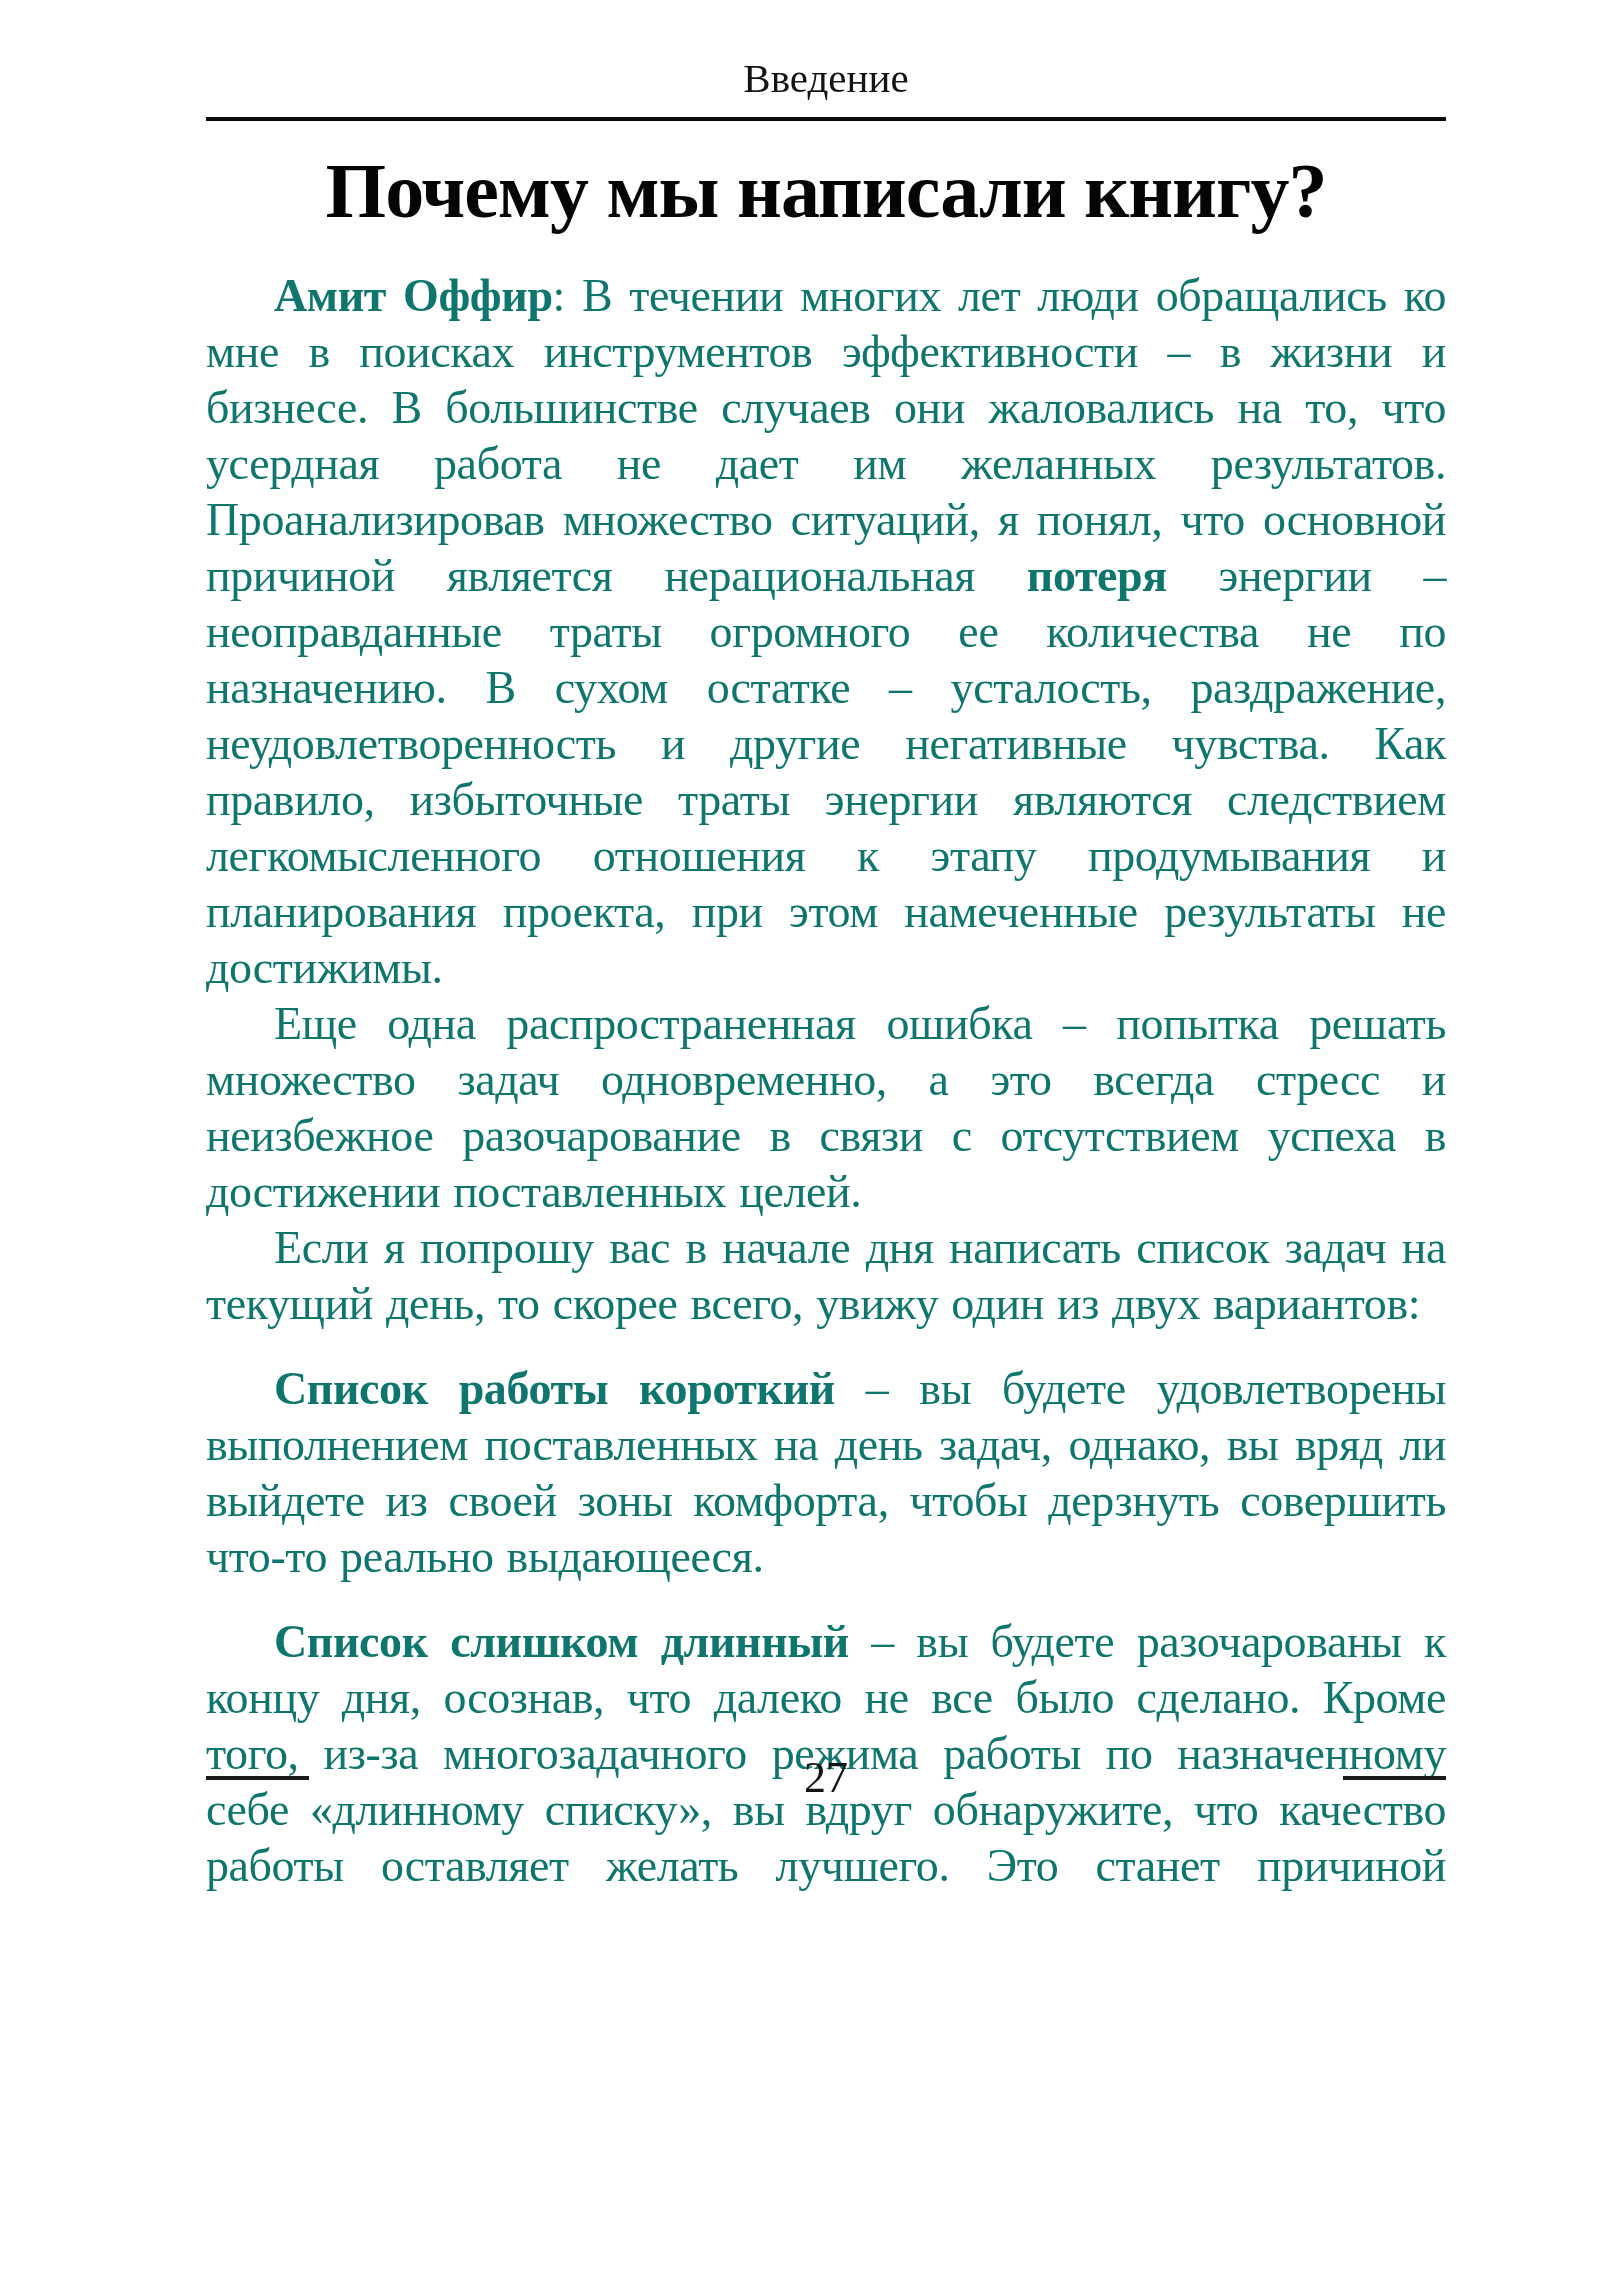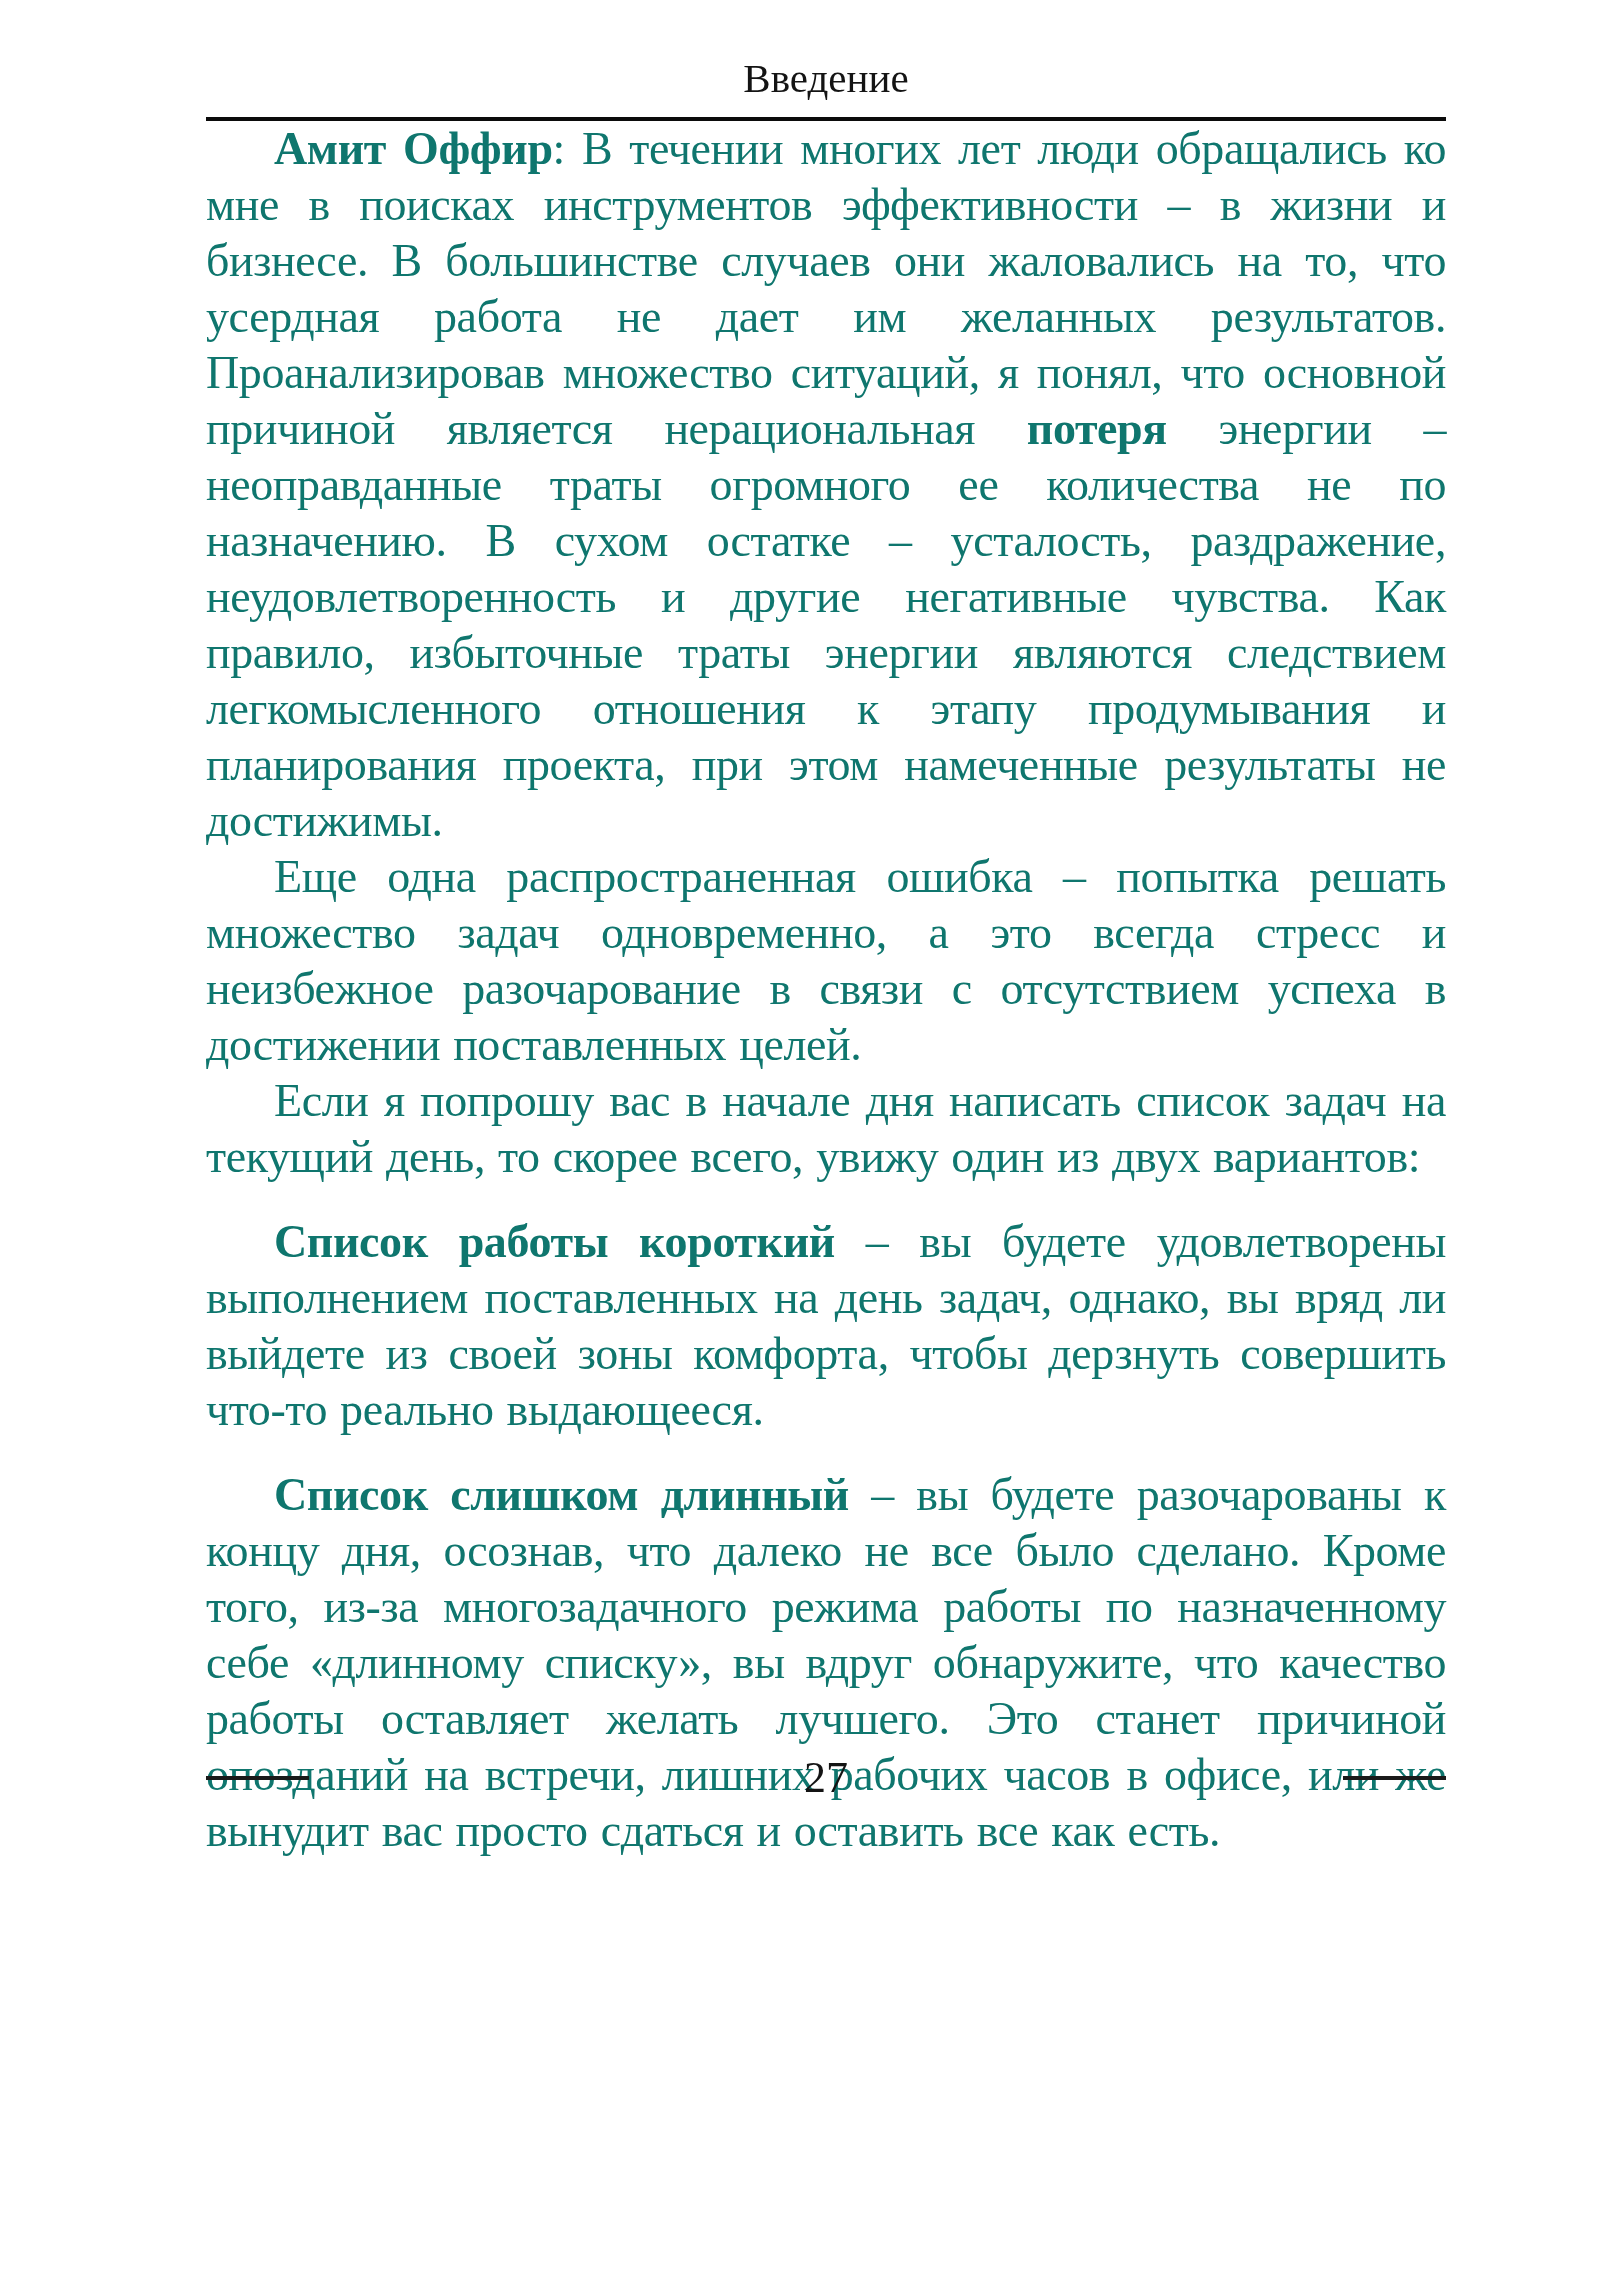--- a/index.html
+++ b/index.html
@@ -85,20 +85,21 @@
 </head>
 <body>
 
 <div class="page">
   <div class="content">
 
     <div class="running-header">Введение</div>
 
     <div class="header-rule"></div>
 
+    <h1 class="title">Почему мы написали книгу?</h1>
 
     <div class="body-text">
       <p><b>Амит Оффир</b><span>: В течении многих лет люди обращались ко мне в поисках инструментов эффективности – в жизни и бизнесе. В большинстве случаев они жаловались на то, что усердная работа не дает им желанных результатов. Проанализировав множество ситуаций, я понял, что основной причиной является нерациональная </span><b>потеря</b><span> энергии – неоправданные траты огромного ее количества не по назначению. В сухом остатке – усталость, раздражение, неудовлетворенность и другие негативные чувства. Как правило, избыточные траты энергии являются следствием легкомысленного отношения к этапу продумывания и планирования проекта, при этом намеченные результаты не достижимы.</span></p>
       <p><span>Еще одна распространенная ошибка – попытка решать множество задач одновременно, а это всегда стресс и неизбежное разочарование в связи с отсутствием успеха в достижении поставленных целей.</span></p>
       <p><span>Если я попрошу вас в начале дня написать список задач на текущий день, то скорее всего, увижу один из двух вариантов:</span></p>
       <p class="spaced"><b>Список работы короткий</b><span> – вы будете удовлетворены выполнением поставленных на день задач, однако, вы вряд ли выйдете из своей зоны комфорта, чтобы дерзнуть совершить что-то реально выдающееся.</span></p>
       <p class="spaced"><b>Список слишком длинный</b><span> – вы будете разочарованы к концу дня, осознав, что далеко не все было сделано. Кроме того, из-за многозадачного режима работы по назначенному себе «длинному списку», вы вдруг обнаружите, что качество работы оставляет желать лучшего. Это станет причиной опозданий на встречи, лишних рабочих часов в офисе, или же вынудит вас просто сдаться и оставить все как есть.</span></p>
     </div>
 
     <div class="footer">

